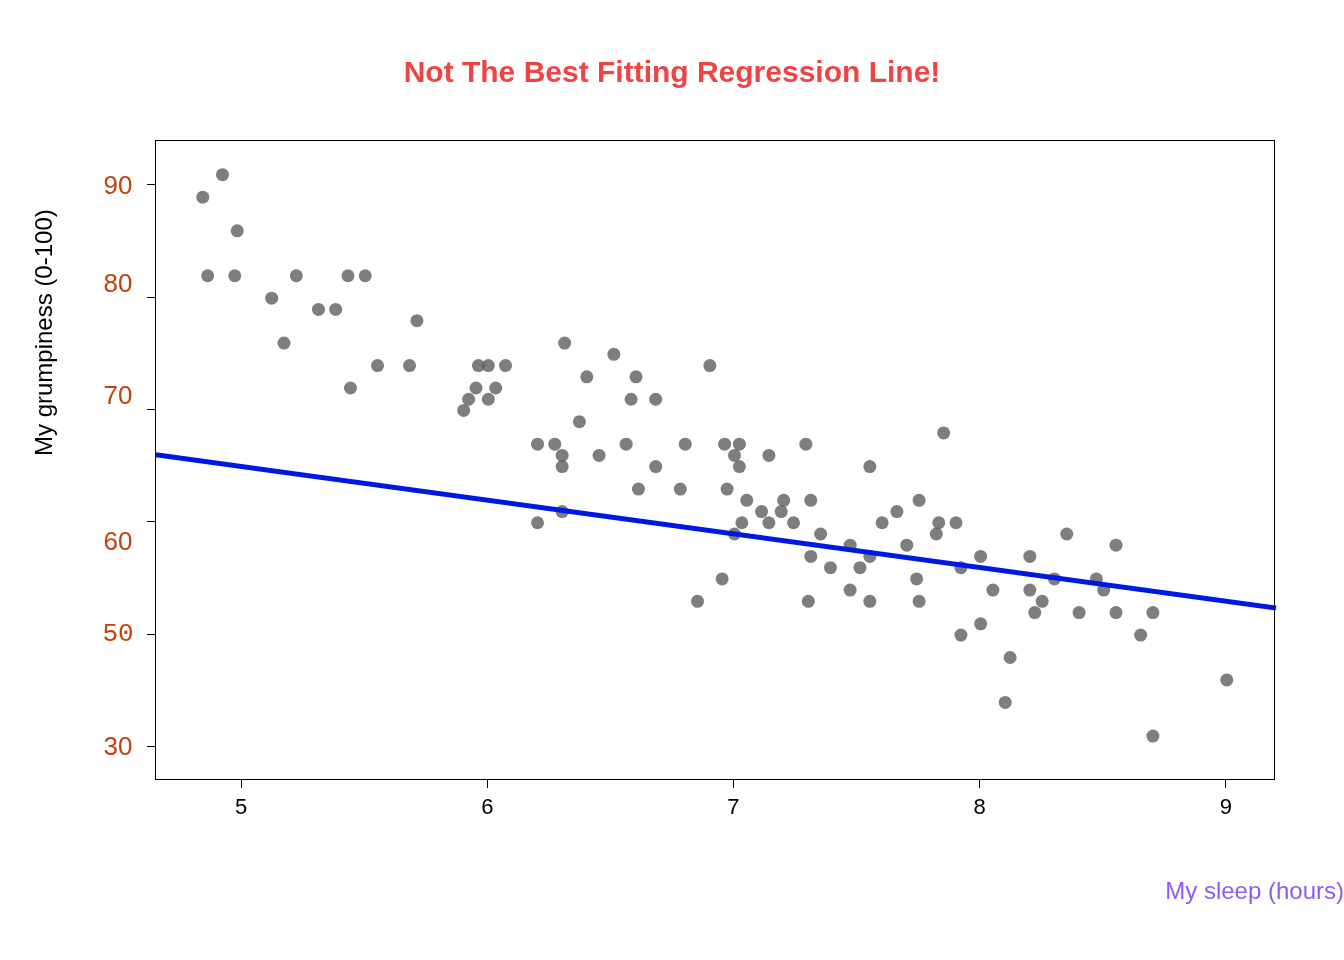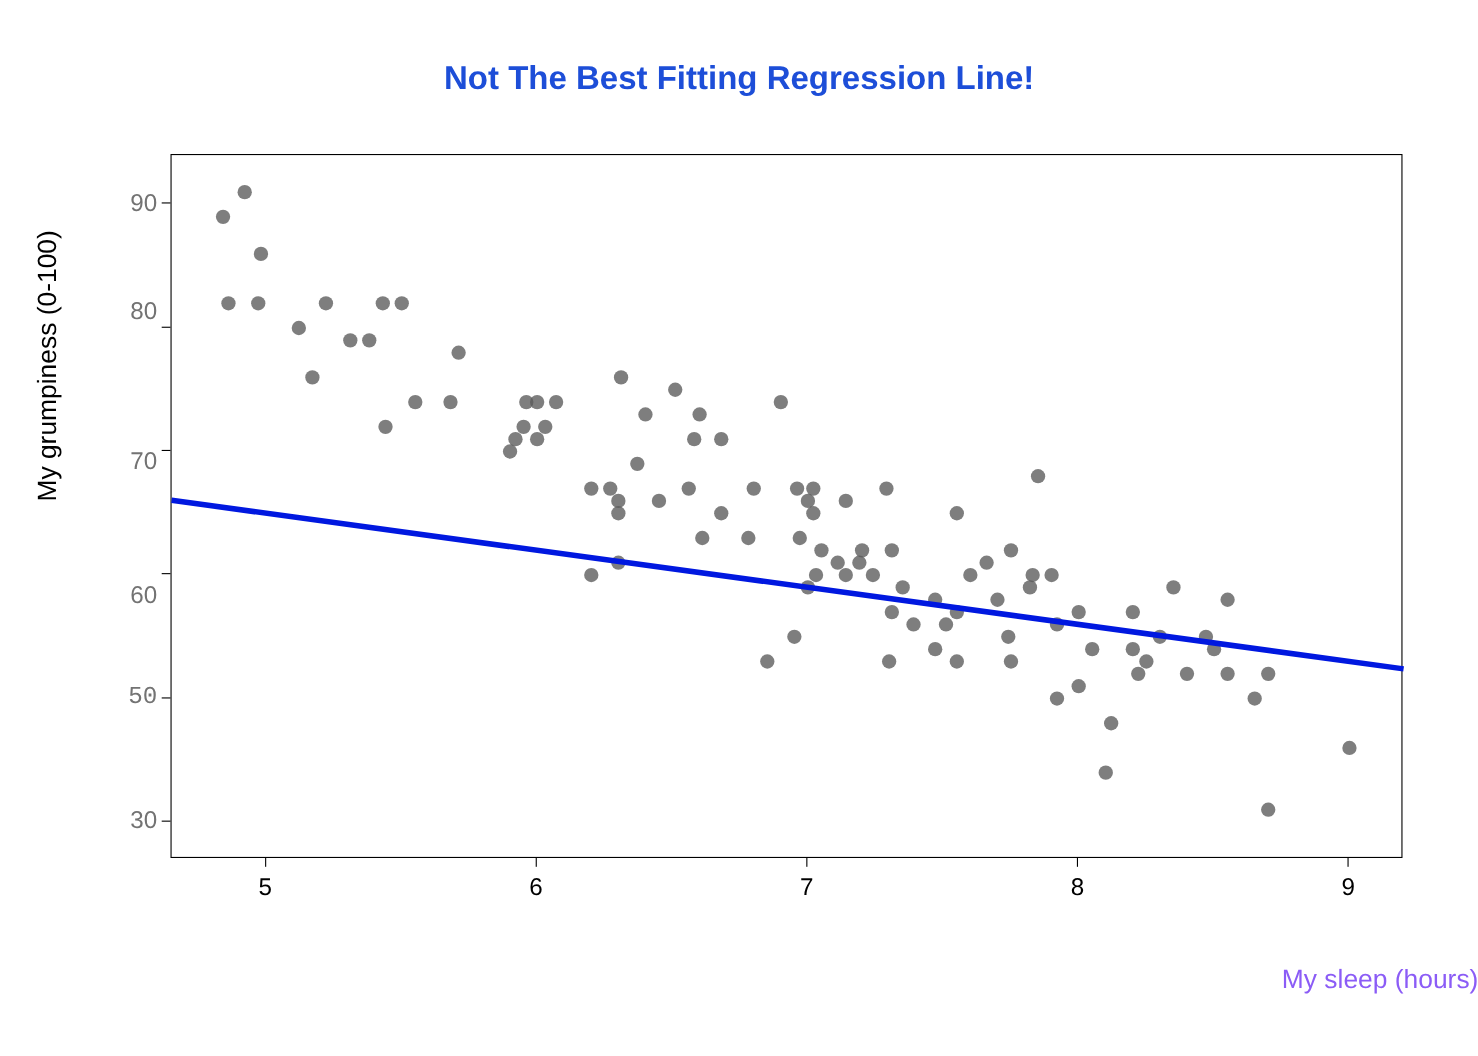--- a/index.html
+++ b/index.html
@@ -17,21 +17,21 @@
     height: 960px;
   }
   .title {
     position: absolute;
     top: 55px;
     left: 0;
     width: 1344px;
     text-align: center;
     font-size: 30px;
     font-weight: bold;
-    color: #1d4ed8;
+    color: #ef4444;
   }
   .ylab {
     position: absolute;
     left: 30px;
     top: 470px;
     transform: translateY(-50%) rotate(-90deg);
     transform-origin: left top;
     font-size: 24px;
     color: #000;
     white-space: nowrap;
@@ -56,24 +56,24 @@
     box-sizing: border-box;
   }
   .tick-x {
     position: absolute;
     font-size: 22px;
     color: #000;
     transform: translateX(-50%);
   }
   .tick-y {
     position: absolute;
-    font-size: 22px;
-    color: #737373;
+    font-size: 26px;
+    color: #c2410c;
     transform: translateY(-50%);
-    text-align: right;
+    text-align: center;
     width: 50px;
   }
   .tickmark-x {
     position: absolute;
     width: 1px;
     height: 8px;
     background: #000;
   }
   .tickmark-y {
     position: absolute;
@@ -226,19 +226,19 @@
       <div class="tick-x" style="left: 979.615px; top: 794px;">8</div>
       <div class="tickmark-x" style="left: 1225.27px; top: 780px;"></div>
       <div class="tick-x" style="left: 1225.77px; top: 794px;">9</div>
       <div class="tickmark-y" style="left: 147px; top: 745.816px;"></div>
       <div class="tick-y" style="left: 93px; top: 746.316px;">30</div>
       <div class="tickmark-y" style="left: 147px; top: 633.535px;"></div>
       <div class="tick-y" style="left: 93px; top: 634.035px; font-family: Liberation Mono, monospace;">50</div>
       <div class="tickmark-y" style="left: 147px; top: 521.254px;"></div>
       <div class="tick-y" style="left: 93px; top: 523px; margin-top: 18px;">60</div>
       <div class="tickmark-y" style="left: 147px; top: 408.974px;"></div>
-      <div class="tick-y" style="left: 93px; top: 419px;">70</div>
+      <div class="tick-y" style="left: 93px; top: 395px;">70</div>
       <div class="tickmark-y" style="left: 147px; top: 296.693px;"></div>
       <div class="tick-y" style="left: 93px; top: 283px;">80</div>
       <div class="tickmark-y" style="left: 147px; top: 184.412px;"></div>
       <div class="tick-y" style="left: 93px; top: 184.912px;">90</div>
     </div>
 </div>
 
 </body></html>

